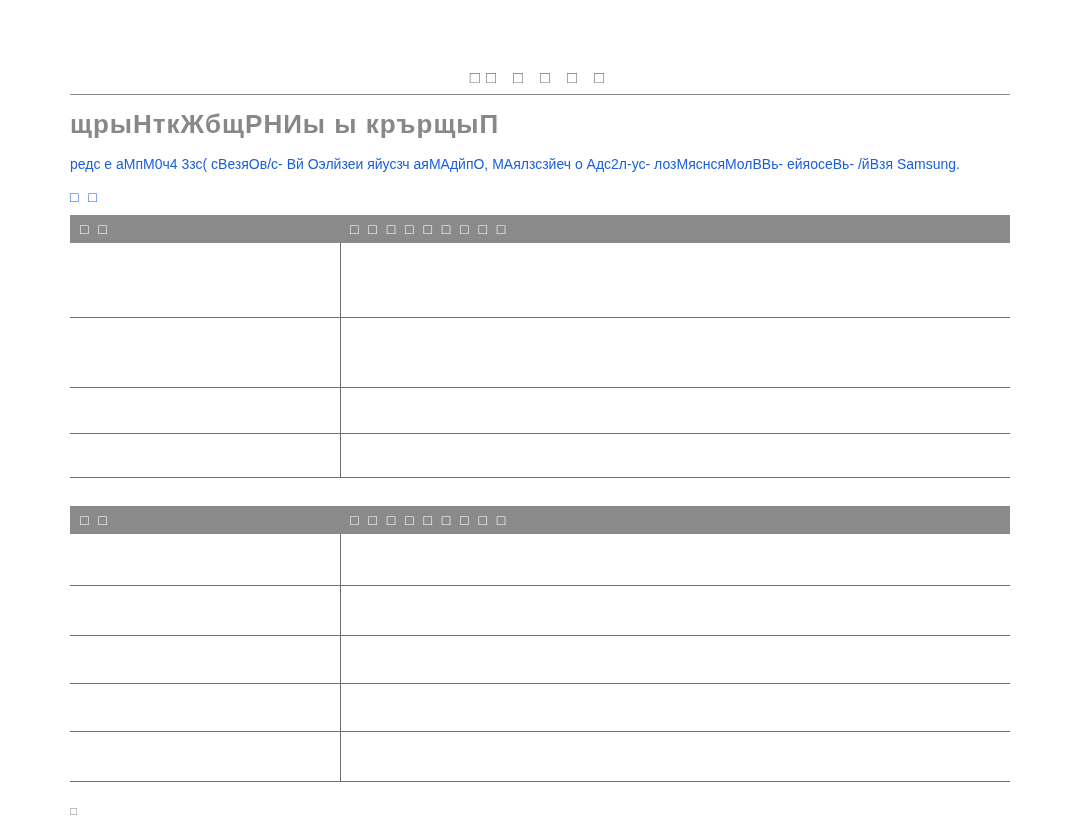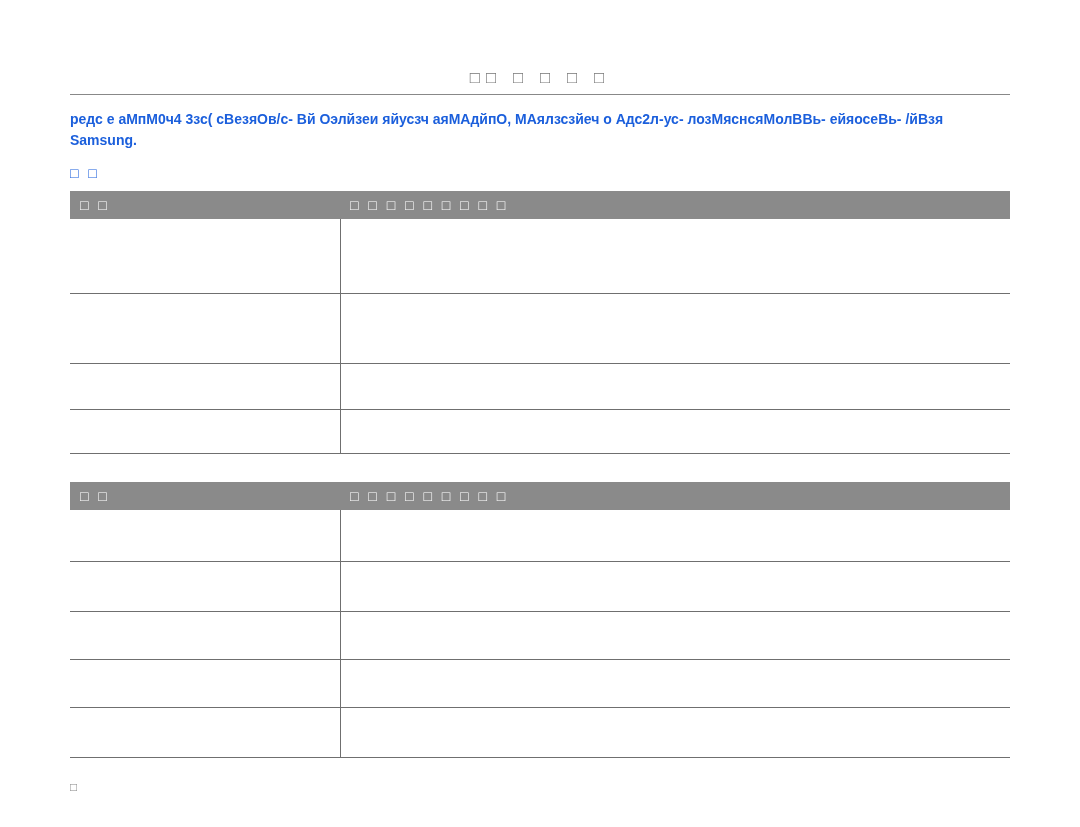--- a/index.html
+++ b/index.html
@@ -30,21 +30,21 @@
   }
   .section-heading {
     font-size: 26px;
     font-weight: bold;
     color: #888888;
     margin: 12px 0 14px 0;
     letter-spacing: 1px;
   }
   .blue-note {
     font-size: 14px;
-    font-weight: bold;
+    font-weight: normal;
     color: #1b5fdc;
     line-height: 1.5;
     margin-bottom: 14px;
   }
   .blue-sub {
     font-size: 14px;
     font-weight: bold;
     color: #1b5fdc;
     margin-bottom: 10px;
     letter-spacing: 3px;
@@ -94,20 +94,21 @@
   }
 </style>
 </head>
 <body>
 
 <div class="page">
 
   <div class="top-label">□□ □ □ □ □</div>
   <hr class="rule">
 
+  <div class="section-heading">щрыНткЖбщРНИы ы крърщыП</div>
 
   <div class="blue-note">редс е аМпМ0ч4 3зс( сВезяОв/с- Вй Оэлйзеи яйусзч аяМАдйпО, МАялзсзйеч о Адс2л-ус- лозМяснсяМолВВь- ейяосеВь- /йВзя Samsung.</div>
   <div class="blue-sub">□ □</div>
 
   <table class="spec">
     <thead>
       <tr>
         <th class="col-a">□ □</th>
         <th>□ □ □ □ □ □ □ □ □</th>
       </tr>

